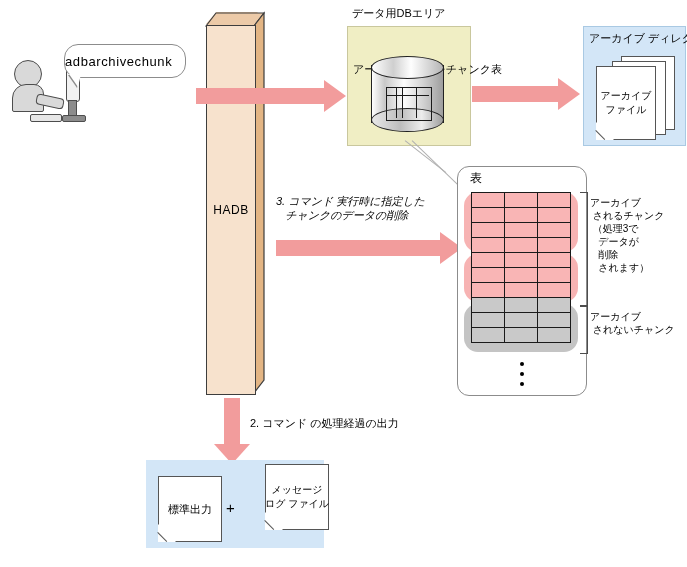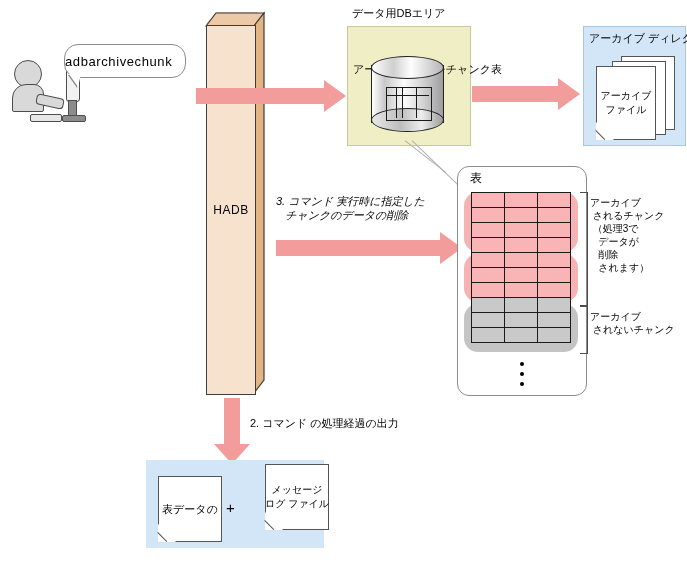--- a/index.html
+++ b/index.html
@@ -408,21 +408,21 @@
 
   <div class="abs" style="left:212px; top:398px; width:40px; height:68px;">
     <div class="arrow-shaft-v" style="left:12px; top:0; width:16px; height:48px;"></div>
     <div class="arrow-head-v" style="left:2px; top:46px;"></div>
   </div>
   <div class="abs lbl" style="left:250px; top:416px; width:240px;">2. コマンド の処理経過の出力</div>
 
   <div class="abs box-blue-plain" style="left:146px; top:460px; width:178px; height:88px;"></div>
 
   <div class="abs page" style="left:158px; top:476px; width:62px; height:64px; font-size:11px;">
-    <span>表データの</span>
+    <span>標準出力</span>
     <span class="page-fold"></span>
     <span class="page-fold-line"></span>
   </div>
 
   <div class="plus-sign" style="left:226px; top:499px;">+</div>
 
   <div class="abs page" style="left:244px; top:464px; width:62px; height:64px; font-size:10px; line-height:14px; white-space:pre;margin-left:21px;">
     <span>メッセージ
 ログ ファイル</span>
     <span class="page-fold"></span>

